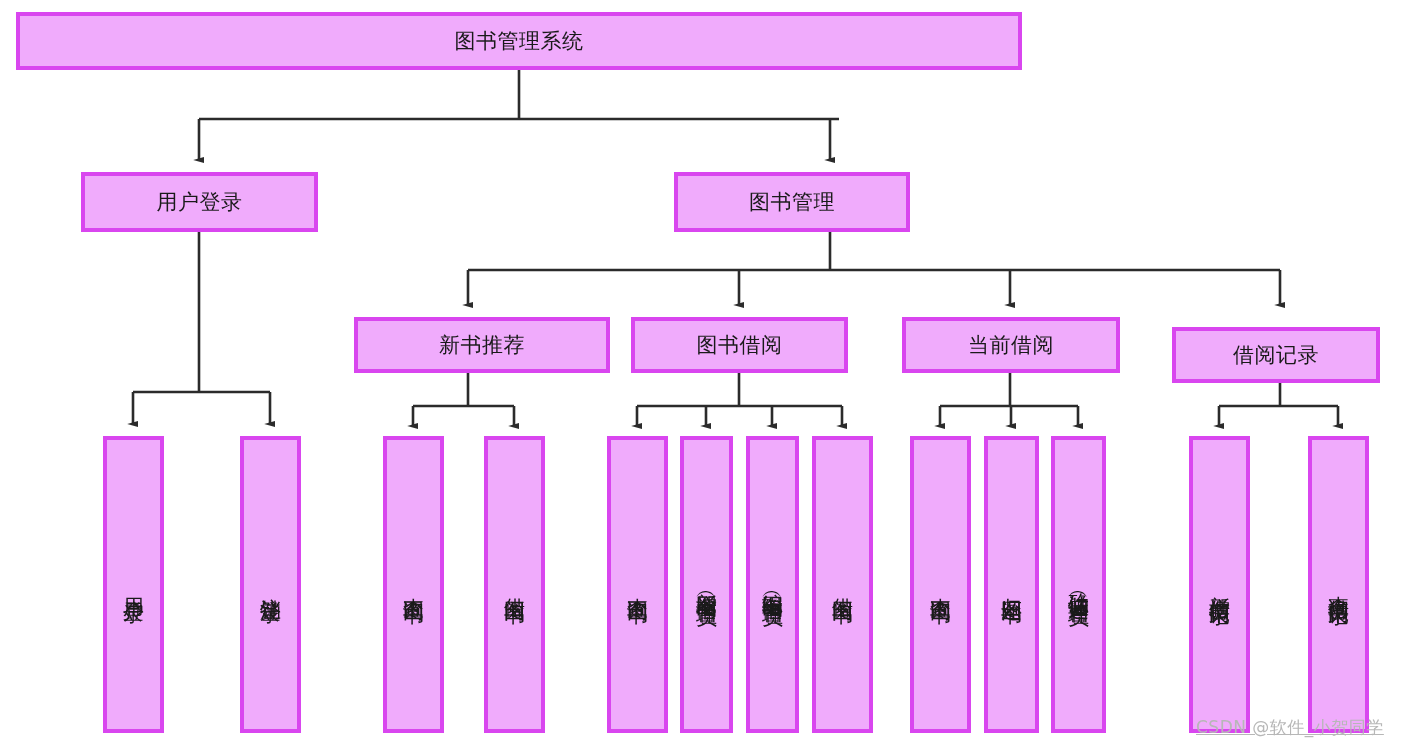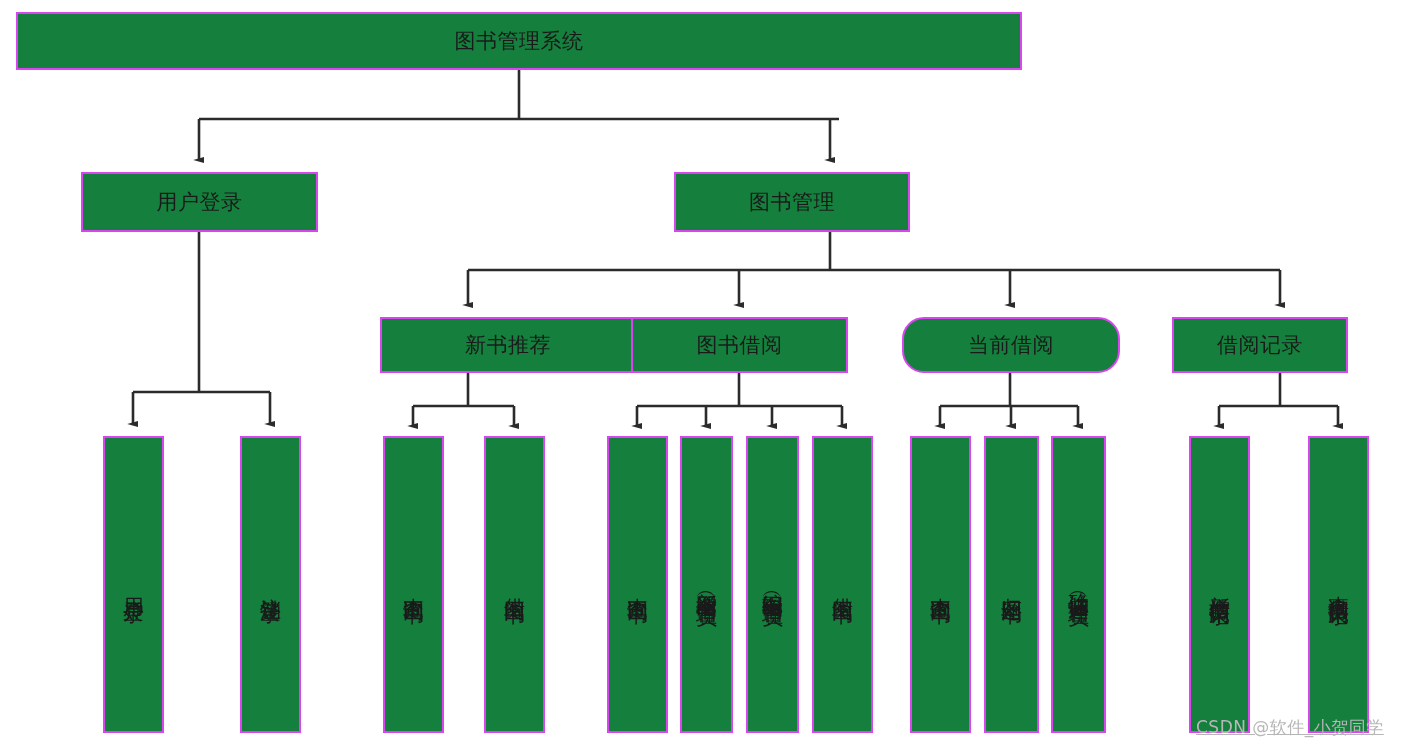--- a/index.html
+++ b/index.html
@@ -21,22 +21,22 @@
   #diagram-svg {
     position: absolute;
     left: 0;
     top: 0;
     width: 1405px;
     height: 747px;
   }
   .node {
     position: absolute;
     box-sizing: border-box;
-    background: #15803d;
-    border: 2px solid #d946ef;
+    background: #f0abfc;
+    border: 4px solid #d946ef;
     display: flex;
     align-items: center;
     justify-content: center;
     color: #1a1a1a;
   }
   .node-label {
     display: block;
     text-align: center;
     line-height: 1.18;
     letter-spacing: 0.5px;
@@ -126,30 +126,30 @@
     <span class="node-label">图书管理系统</span>
   </div>
 
   <div class="node horizontal" style="left:81px; top:172px; width:237px; height:60px;">
     <span class="node-label">用户登录</span>
   </div>
   <div class="node horizontal" style="left:674px; top:172px; width:236px; height:60px;">
     <span class="node-label">图书管理</span>
   </div>
 
-  <div class="node horizontal" style="left:380px; top:317px; width:256px; height:56px;align-items:center;">
+  <div class="node horizontal" style="left:354px; top:317px; width:256px; height:56px;align-items:center;">
     <span class="node-label">新书推荐</span>
   </div>
   <div class="node horizontal" style="left:631px; top:317px; width:217px; height:56px;">
     <span class="node-label">图书借阅</span>
   </div>
-  <div class="node horizontal" style="left:902px; top:317px; width:218px; height:56px;border-radius:22px;">
+  <div class="node horizontal" style="left:902px; top:317px; width:218px; height:56px;">
     <span class="node-label">当前借阅</span>
   </div>
-  <div class="node horizontal" style="left:1172px; top:317px; width:176px; height:56px;align-items:center;">
+  <div class="node horizontal" style="left:1172px; top:327px; width:208px; height:56px;align-items:center;">
     <span class="node-label">借阅记录</span>
   </div>
 
   <div class="node vertical" style="left:103px; top:436px; width:61px; height:297px;">
     <span class="node-label">用户登录</span>
   </div>
   <div class="node vertical" style="left:240px; top:436px; width:61px; height:297px;">
     <span class="node-label">注销登录</span>
   </div>
   <div class="node vertical" style="left:383px; top:436px; width:61px; height:297px;">

